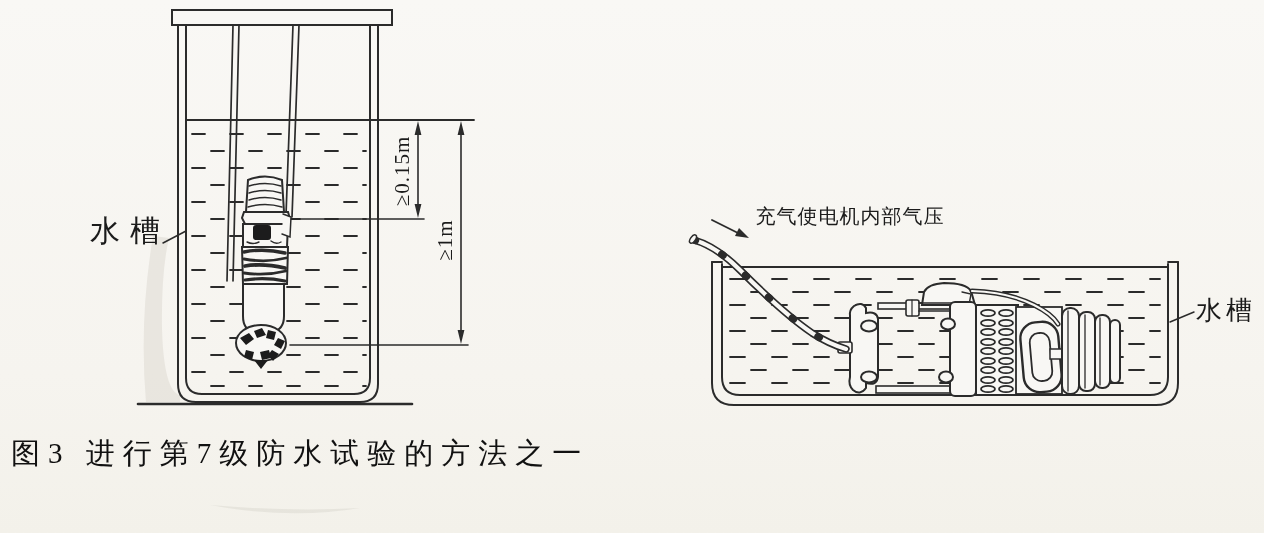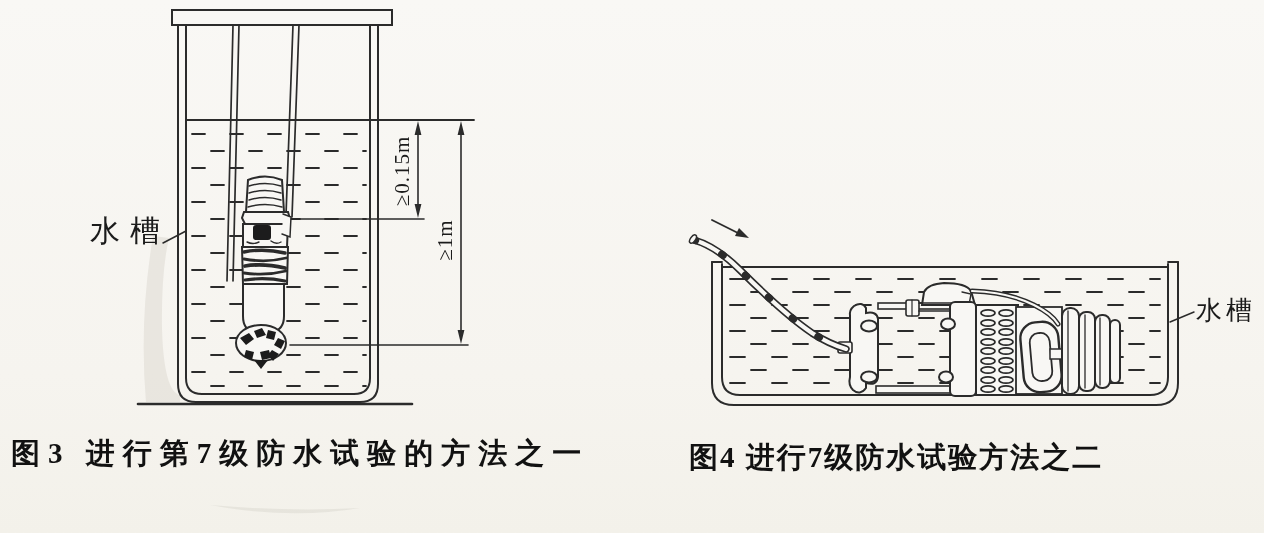--- a/index.html
+++ b/index.html
@@ -7,21 +7,21 @@
     position:relative; width:1264px; height:533px; overflow:hidden;
     background:linear-gradient(180deg,#f9f8f5 0%,#f6f4ef 70%,#f3f1ea 100%);
     font-family:"Liberation Serif","DejaVu Serif",serif;
   }
   .stage svg{position:absolute;left:0;top:0;}
   .t{position:absolute;color:#1b1b1b;white-space:nowrap;line-height:1.1;}
   .tank-label{font-size:30px;letter-spacing:10px;font-family:Liberation Serif, serif;}
   .tank-label.small{font-size:26px;letter-spacing:4px;}
   .dim{font-size:21px;letter-spacing:1px;transform:translate(-50%,-50%) rotate(-90deg);}
   .ann{font-size:20px;letter-spacing:1px;width:300px;text-align:center;}
-  .cap{font-weight:bold;font-size:29px;color:#111;text-align:center;}
+  .cap{font-weight:normal;font-size:29px;color:#111;text-align:center;}
 </style>
 </head>
 <body>
 
 <div class="stage">
 
   <svg width="1264" height="533" viewBox="0 0 1264 533">
 
     <g stroke="#2b2b2b" fill="none" stroke-width="2" stroke-linecap="round">
 
@@ -184,23 +184,23 @@
       <line x1="1170" y1="322" x2="1194" y2="312" stroke-width="1.5"></line>
     </g>
   </svg>
 
   <div class="t tank-label" style="left:90px;top:214px;">水槽</div>
 
   <div class="t dim" style="left:403px;top:171px;">≥0.15m</div>
 
   <div class="t dim" style="left:446px;top:240px;">≥1m</div>
 
+  <div class="t ann" style="left:700px;top:205px;">充气使电机内部气压</div>
 
 
   <div class="t tank-label small" style="left:1196px;top:297px;">水槽</div>
 
   <div class="t cap" style="left:0;top:438px;width:600px;letter-spacing:8px;">图3 进行第7级防水试验的方法之一</div>
 
 
-  <div class="t cap" style="left:646px;top:442px;width:500px;letter-spacing:2px;">图4 进行7级防水试验方法之二</div>
 
 
 </div>
 
 </body></html>

